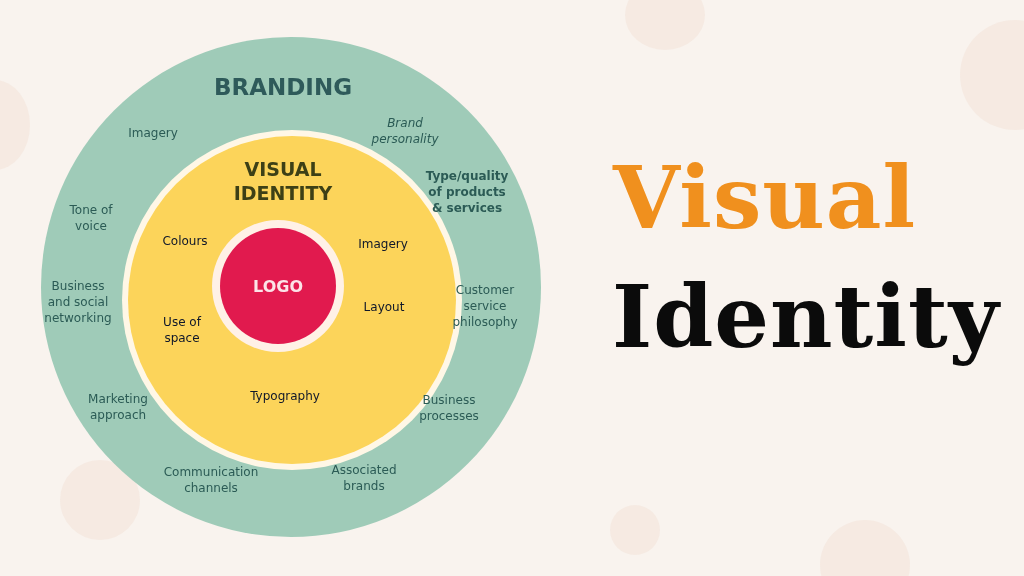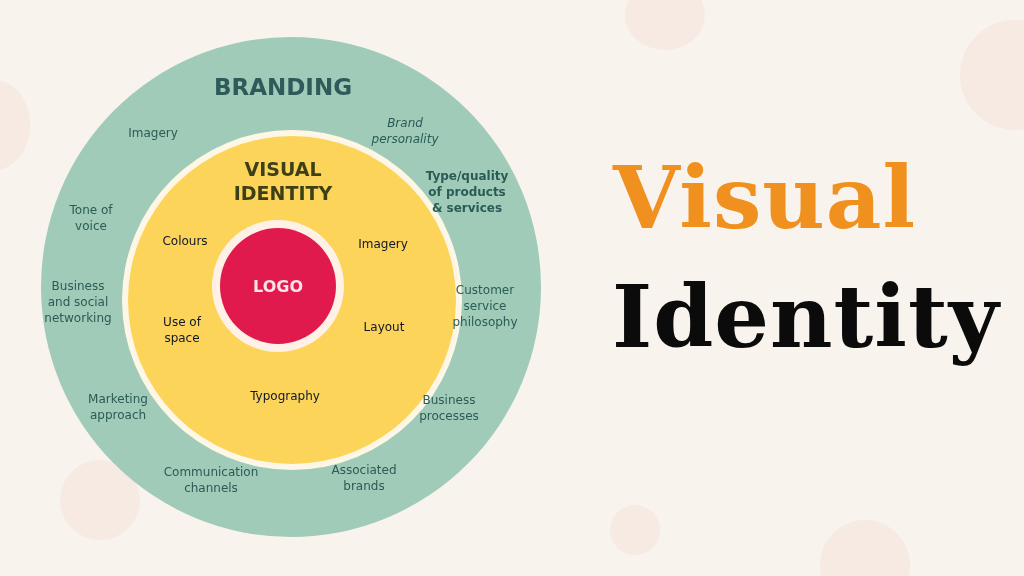--- a/index.html
+++ b/index.html
@@ -59,17 +59,17 @@
 processes</div>
 <div class="lbl" style="left:211px;top:480px;">Communication
 channels</div>
 <div class="lbl" style="left:364px;top:478px;">Associated
 brands</div>
 
 <div class="lbl lbl-y" style="left:185px;top:241px;">Colours</div>
 <div class="lbl lbl-y" style="left:383px;top:244px;">Imagery</div>
 <div class="lbl lbl-y" style="left:182px;top:330px;">Use of
 space</div>
-<div class="lbl lbl-y" style="left:384px;top:327px;">Layout</div>
+<div class="lbl lbl-y" style="left:384px;top:307px;">Layout</div>
 <div class="lbl lbl-y" style="left:285px;top:396px;">Typography</div>
 
 <div class="title1">Visual</div>
 <div class="title2">Identity</div>
 
 </body></html>

